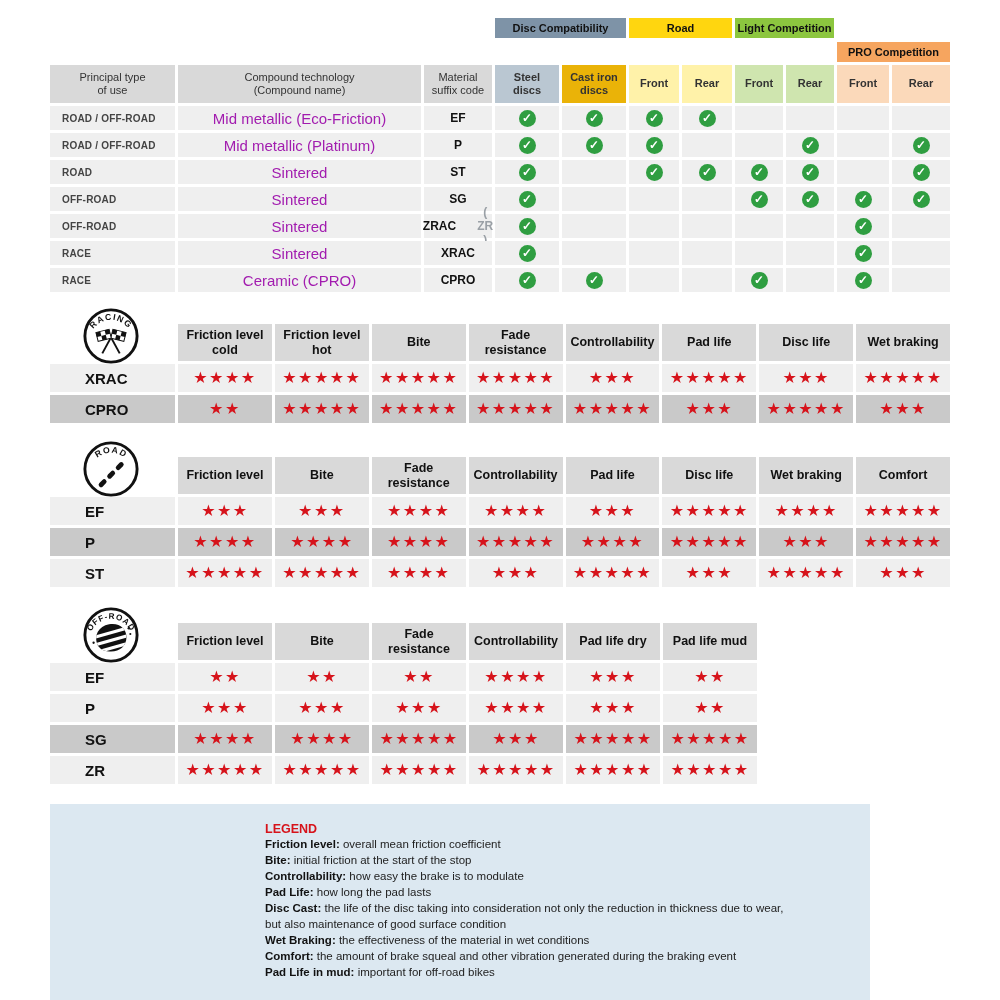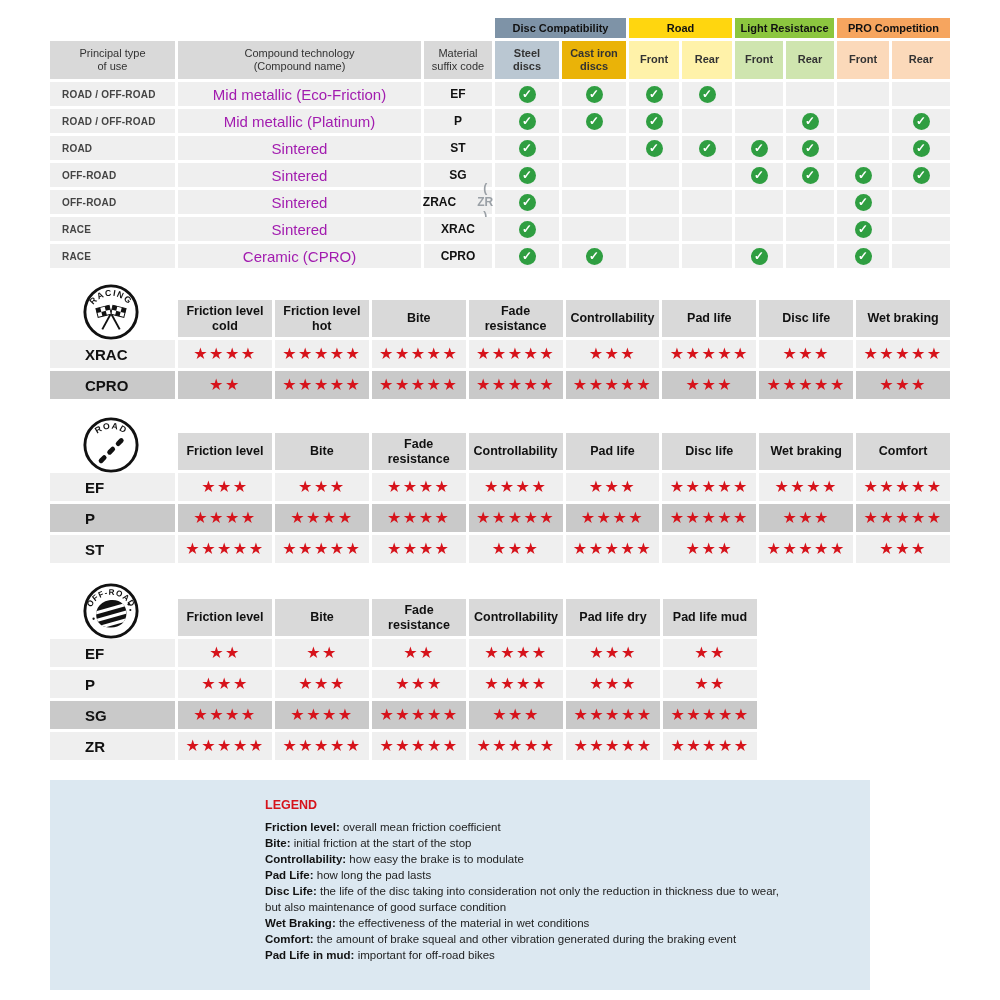--- a/index.html
+++ b/index.html
@@ -32,37 +32,37 @@
   .sec-icon{position:absolute;left:32px;top:-17px;width:58px;height:58px}
   .rate-grid{display:grid;grid-template-columns:125px repeat(8,1fr);gap:3px;width:900px}
   .rate-grid.cols6{grid-template-columns:125px repeat(6,94px);width:707px}
   .rh{background:var(--header-gray,#d9d9d9);font-weight:bold;font-size:12.5px;height:37px;line-height:1.15;padding:0 4px;color:#111}
   .rlabel{justify-content:flex-start;text-align:left;padding-left:35px;font-weight:bold;font-size:15px;background:var(--row-light,#efefef);height:28px}
   .stars{background:var(--row-light,#efefef);height:28px;color:var(--star-red,#d6131b);font-size:16px;letter-spacing:1.5px;line-height:1}
   .dark{background:var(--row-dark,#c9c9c9) !important}
 
   
   .legend{margin-top:20px;background:var(--legend-bg,#dce8f1);padding:18px 40px 20px 215px;min-height:210px}
-  .legend-title{color:var(--legend-title-red,#d6131b);font-weight:bold;font-size:12.5px;margin-bottom:7px}
+  .legend-title{color:var(--legend-title-red,#d6131b);font-weight:bold;font-size:12.5px;}
   .le{font-size:11.5px;line-height:16px;color:#222}
   .le b{color:#111}
 
   svg text{font-family:"Liberation Sans",sans-serif}
 </style>
 </head>
 <body>
 
 <div class="page">
 
   <div class="compat-grid">
       <div class="cell ghost" style="grid-column: span 3;"></div>
       <div class="cell grp" style="background: rgb(126, 147, 167); grid-column: span 2;">Disc Compatibility</div>
       <div class="cell grp" style="background: rgb(255, 214, 15); grid-column: span 2;">Road</div>
-      <div class="cell grp" style="background: rgb(140, 198, 63); grid-column: span 2;">Light Resistance</div>
-      <div class="cell grp" style="background: rgb(246, 165, 95); grid-column: span 2;">PRO Competition</div>
+      <div class="cell grp" style="background: rgb(140, 198, 63); grid-column: span 2;">Light Competition</div>
+      <div class="cell grp" style="background: rgb(246, 165, 95); grid-column: span 2; margin-top: 24px;">PRO Competition</div>
       <div class="cell hd">Principal type
 of use</div>
       <div class="cell hd">Compound technology
 (Compound name)</div>
       <div class="cell hd">Material
 suffix code</div>
       <div class="cell sub" style="background: rgb(186, 199, 210);">Steel
 discs</div>
       <div class="cell sub" style="background: #eab308;">Cast iron
 discs</div>
@@ -380,21 +380,21 @@
       </div>
   </section>
 
   <div class="legend">
     <div class="legend-title">LEGEND</div>
     <div>
         <div class="le"><b>Friction level: </b>overall mean friction coefficient</div>
         <div class="le"><b>Bite: </b>initial friction at the start of the stop</div>
         <div class="le"><b>Controllability: </b>how easy the brake is to modulate</div>
         <div class="le"><b>Pad Life: </b>how long the pad lasts</div>
-        <div class="le"><b>Disc Life: </b>the life of the disc taking into consideration not only the reduction in thickness due to wear,</div>
+        <div class="le"><b>Disc Cast: </b>the life of the disc taking into consideration not only the reduction in thickness due to wear,</div>
         <div class="le">but also maintenance of good surface condition</div>
         <div class="le"><b>Wet Braking: </b>the effectiveness of the material in wet conditions</div>
         <div class="le"><b>Comfort: </b>the amount of brake squeal and other vibration generated during the braking event</div>
         <div class="le"><b>Pad Life in mud: </b>important for off-road bikes</div>
       </div>
   </div>
 
 </div>
 
 </body></html>

